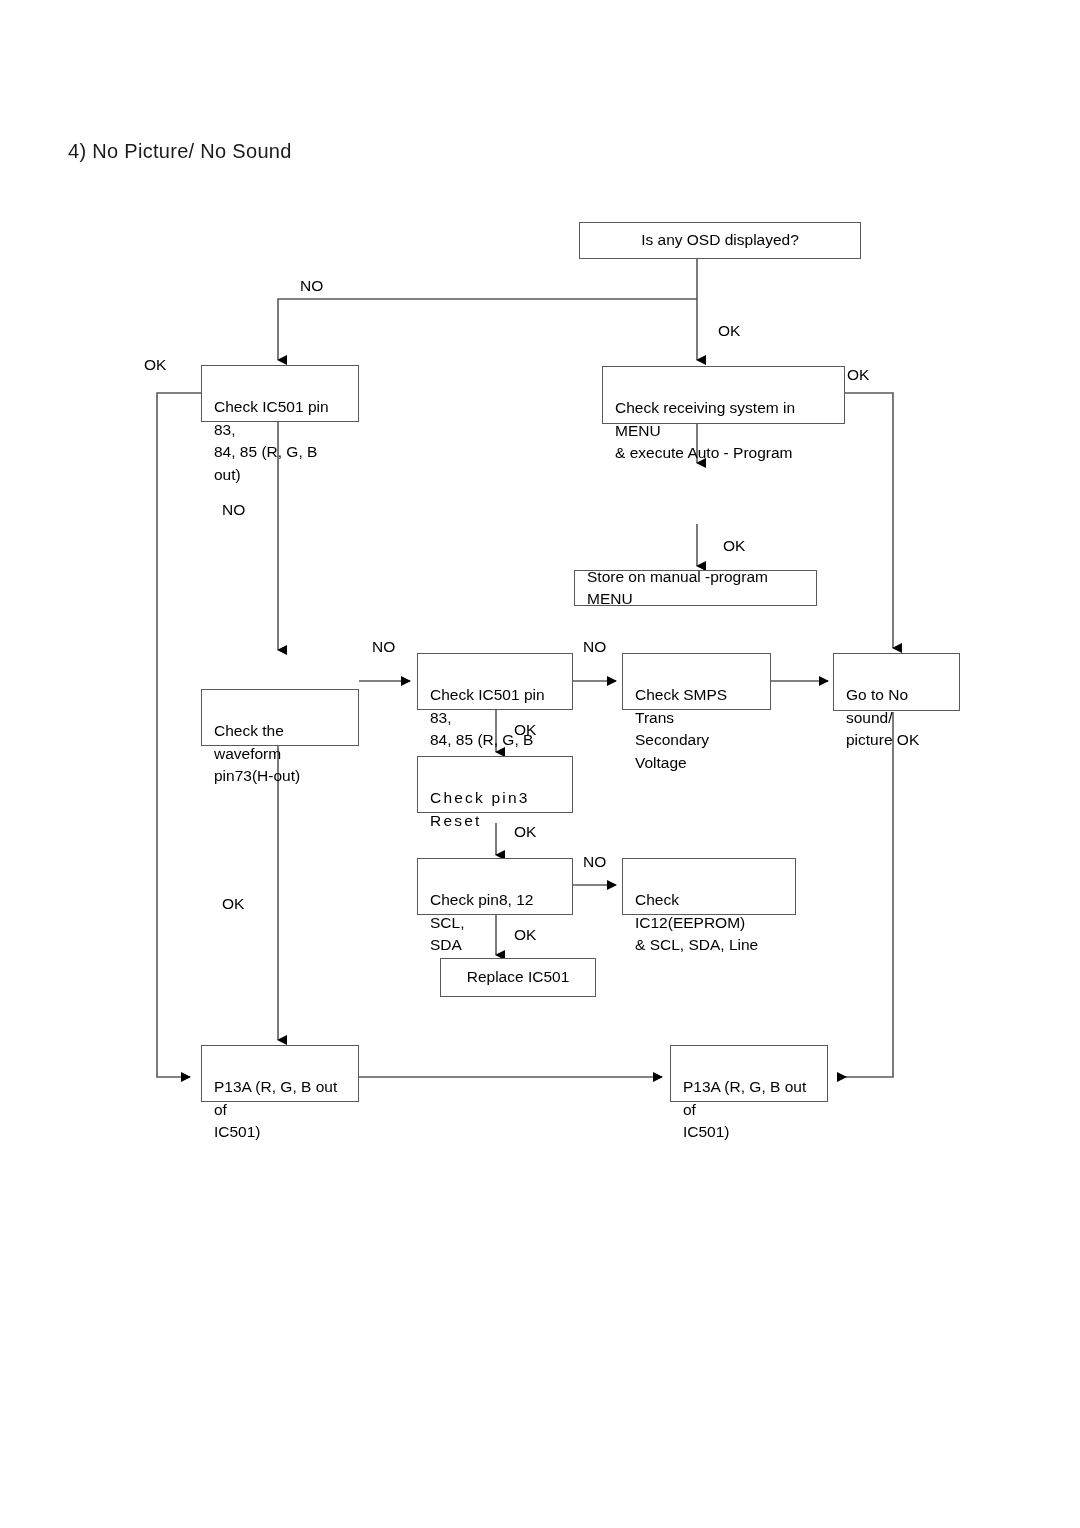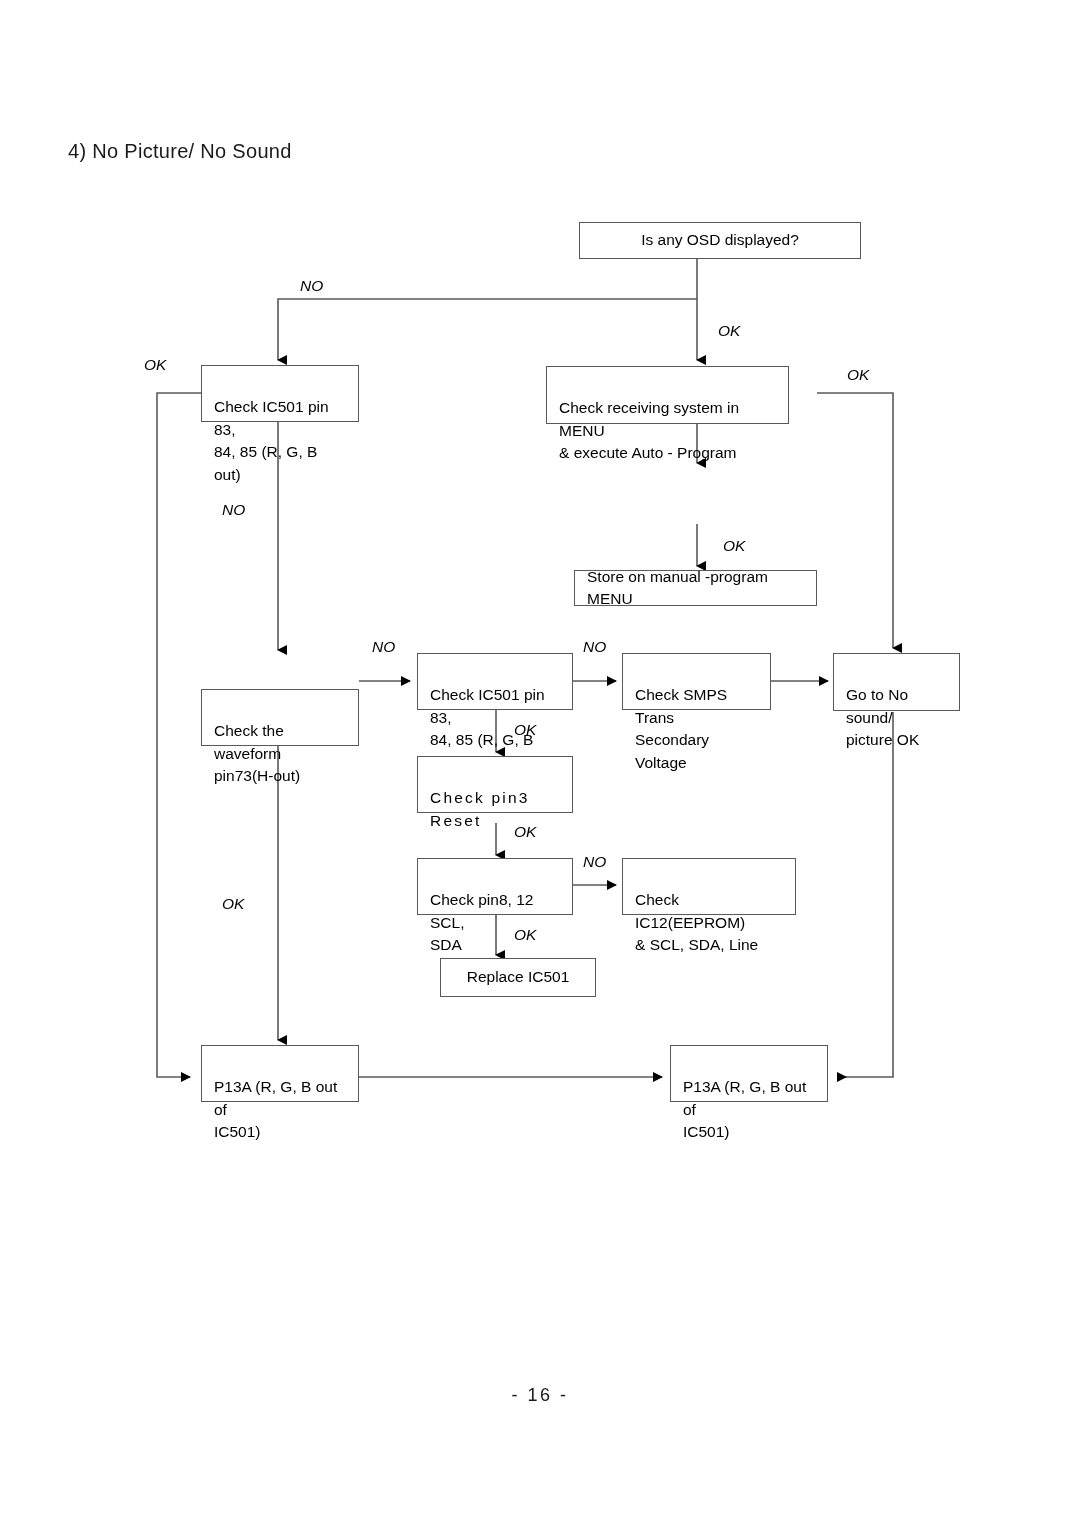--- a/index.html
+++ b/index.html
@@ -68,21 +68,20 @@
     letter-spacing: 2.2px;
   }
   .node-box .l1, .node-box .l2 {
     display: block;
   }
   .edge-label {
     position: absolute;
     font-size: 15.5px;
     color: #000000;
     white-space: nowrap;
-    font-style: italic;
   }
 </style>
 </head>
 <body>
 
 <div id="page">
 
   <div class="page-title">4) No Picture/ No Sound</div>
 
   <svg id="flow" viewBox="0 0 1080 1528">
@@ -139,21 +138,21 @@
 
   <div class="node-box center" style="left:556px; top:222px; width:282px; height:37px; display:flex; align-items:center; justify-content:center;">
     <span>Is any OSD displayed?</span>
   </div>
 
   <div class="node-box" style="left:201px; top:365px; width:158px; height:57px;">
     <span>Check  IC501  pin  83,
 84, 85 (R, G, B out)</span>
   </div>
 
-  <div class="node-box" style="left:546px; top:366px; width:243px; height:58px;">
+  <div class="node-box" style="left:602px; top:366px; width:243px; height:58px;">
     <span>Check receiving system in MENU
 &amp; execute Auto - Program</span>
   </div>
 
 
   <div class="node-box" style="left:574px; top:570px; width:243px; height:36px; display:flex; align-items:center;">
     <span>Store on manual -program MENU</span>
   </div>
 
   <div class="node-box" style="left:201px; top:689px; width:158px; height:57px;">
@@ -212,15 +211,14 @@
   <div class="edge-label" style="left:222px; top:501px;">NO</div>
   <div class="edge-label" style="left:723px; top:537px;">OK</div>
   <div class="edge-label" style="left:372px; top:638px;">NO</div>
   <div class="edge-label" style="left:583px; top:638px;">NO</div>
   <div class="edge-label" style="left:514px; top:721px;">OK</div>
   <div class="edge-label" style="left:514px; top:823px;">OK</div>
   <div class="edge-label" style="left:583px; top:853px;">NO</div>
   <div class="edge-label" style="left:514px; top:926px;">OK</div>
   <div class="edge-label" style="left:222px; top:895px;">OK</div>
 
-  <div class="page-footer">-  16  -</div>
 
 </div>
 
 </body></html>

